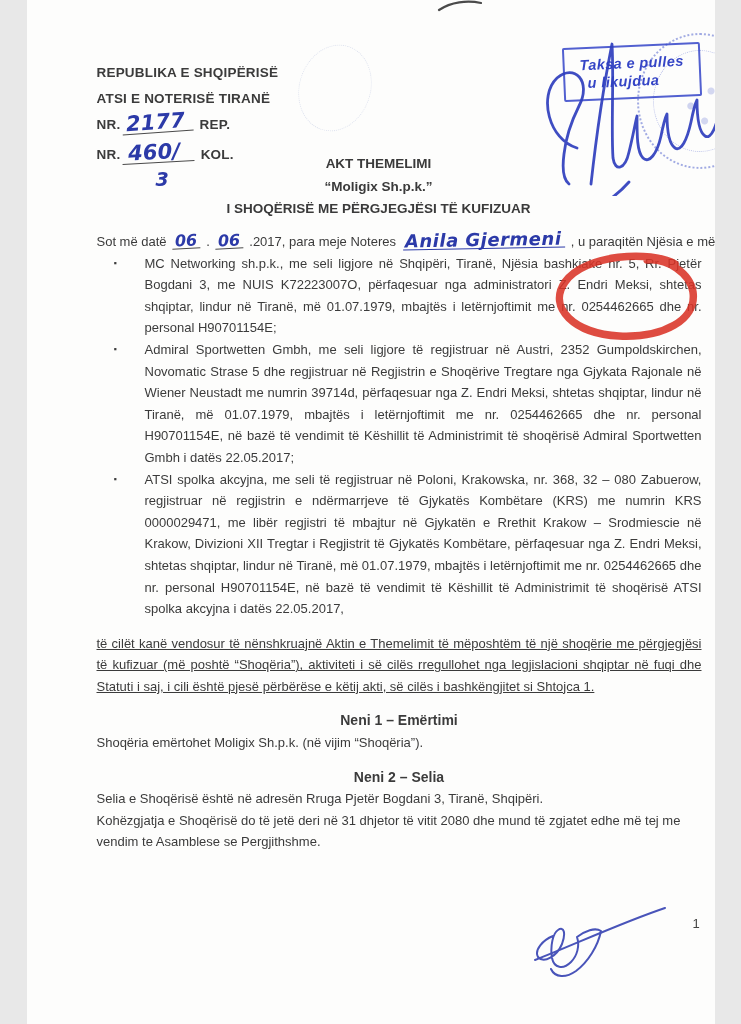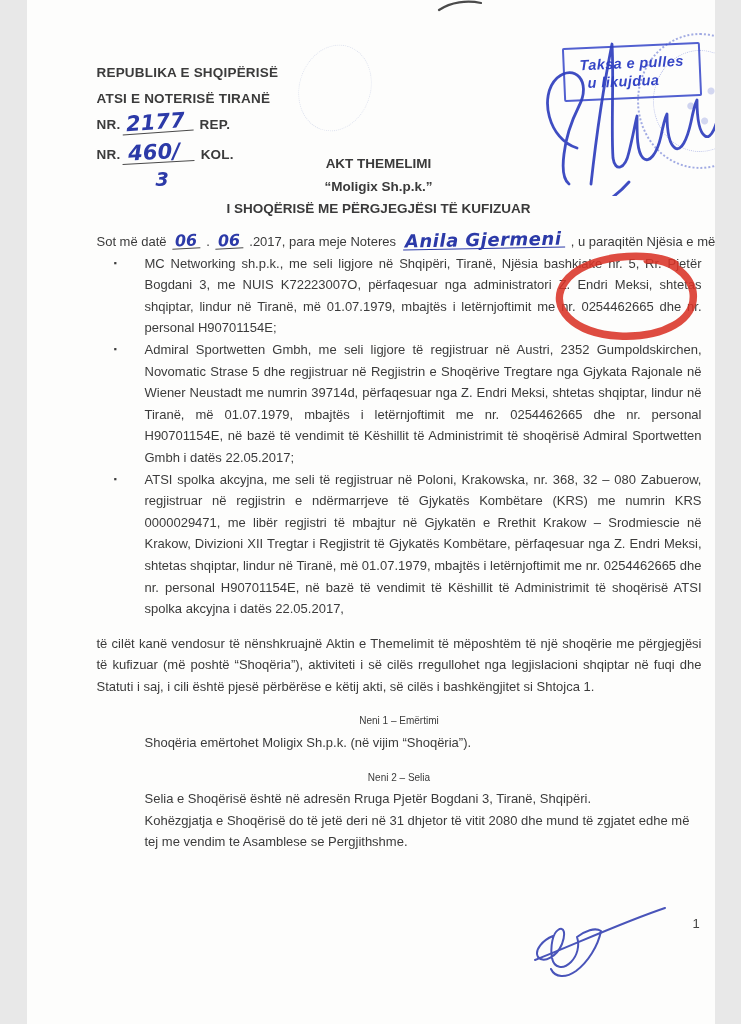--- a/index.html
+++ b/index.html
@@ -26,23 +26,23 @@
   
   .title { position:absolute; left:8px; top:153px; width:100%; text-align:center; font-weight:bold; font-size:13.5px; line-height:22.5px; color:#3a3a3a; }
   
   .body { position:absolute; left:70px; top:231px; width:605px; font-size:13px; line-height:21.6px; }
   .intro { white-space:nowrap; }
   .hand-date { display:inline-block; font-size:16px; font-weight:bold; border-bottom:1.4px solid #4a4a4a; padding:0 3px; margin:0 2px; line-height:14px; transform:rotate(-3deg); }
   .hand-name { display:inline-block; font-size:18px; font-weight:bold; border-bottom:1.4px solid #2c3aa8; padding:0 4px 1px 2px; margin:0 2px 0 3px; line-height:15px; transform:rotate(-1deg); letter-spacing:.5px; }
   .bullet { display:flex; }
   .bullet .marker { width:48px; padding-left:17px; font-size:9px; line-height:21.6px; flex:none; }
   .bullet .ptext { flex:1; text-align:justify; }
-  .closing { margin-top:13px; text-align:justify; }
-  .article-heading { margin-top:13px; text-align:center; font-weight:normal; font-size:10px; }
-  .article-body { text-align:left;margin-left:48px; }
+  .closing { margin-top:13px; text-align:justify;text-decoration:underline; }
+  .article-heading { margin-top:13px; text-align:center; font-weight:bold; font-size:14px; }
+  .article-body { text-align:left; }
   
   .page-number { position:absolute; left:666px; top:916px; font-size:13px; color:#444; }
   .stamp-box {
     position:absolute; left:536px; top:45px; width:138px; height:54px;
     border:2.5px solid rgba(52,68,200,.85); border-radius:2px; transform:rotate(-2.5deg);
     color:#3545c6; font-weight:bold; font-style:italic; font-size:14.5px;
     text-align:center; padding-top:7px; line-height:18px; letter-spacing:.4px;
   }
   .round-stamp {
     position:absolute; left:610px; top:33px; width:126px; height:136px;

